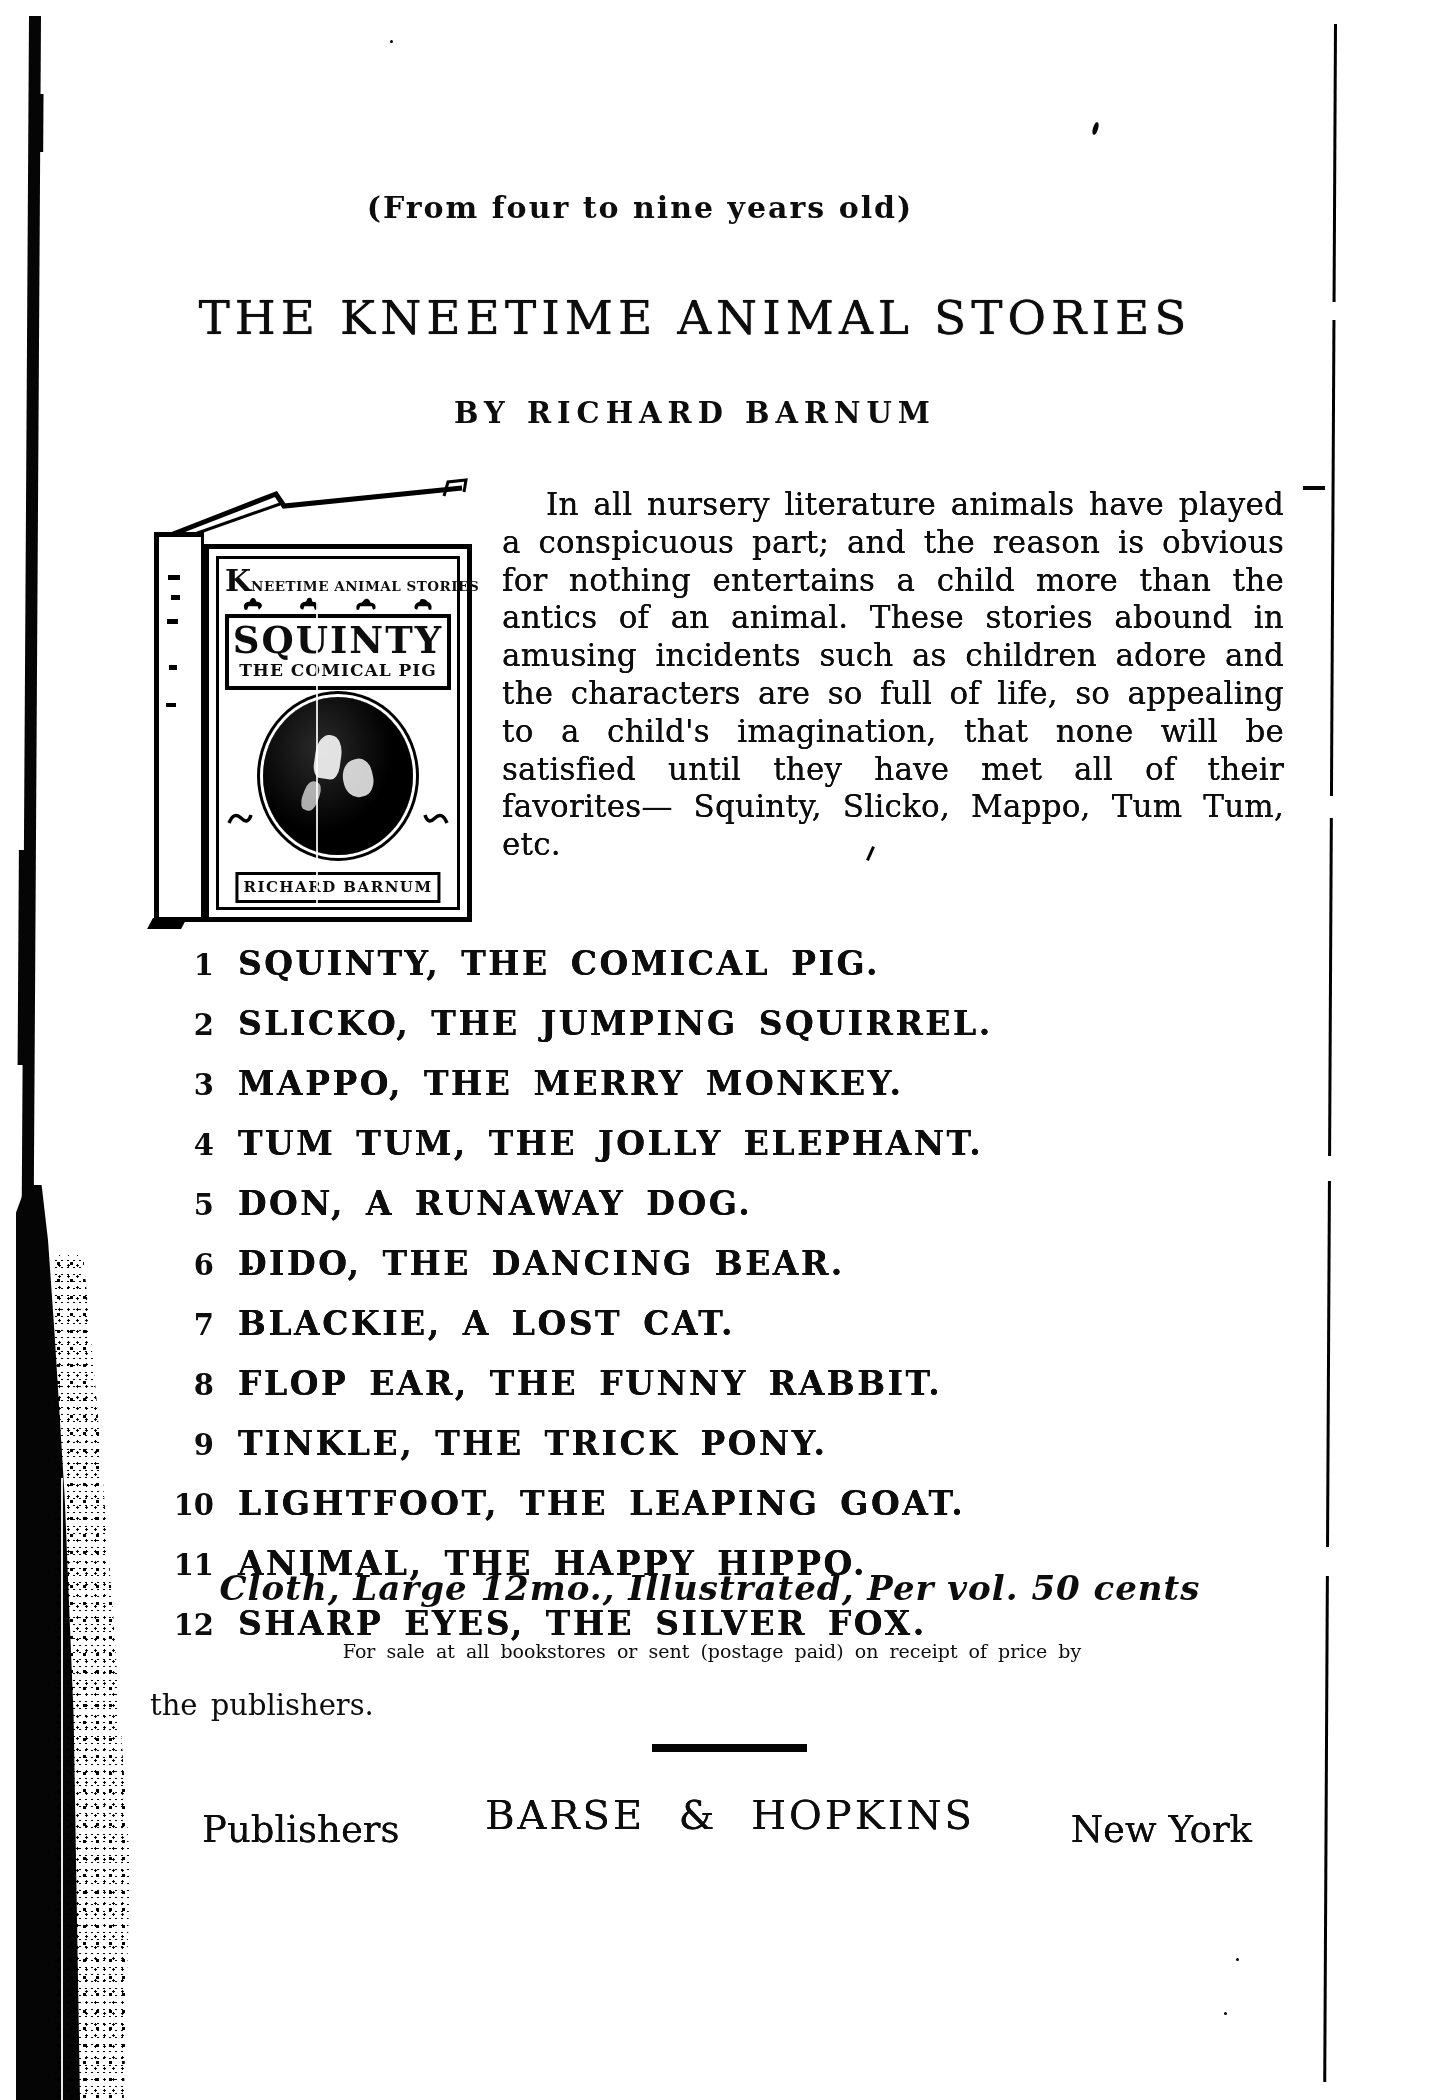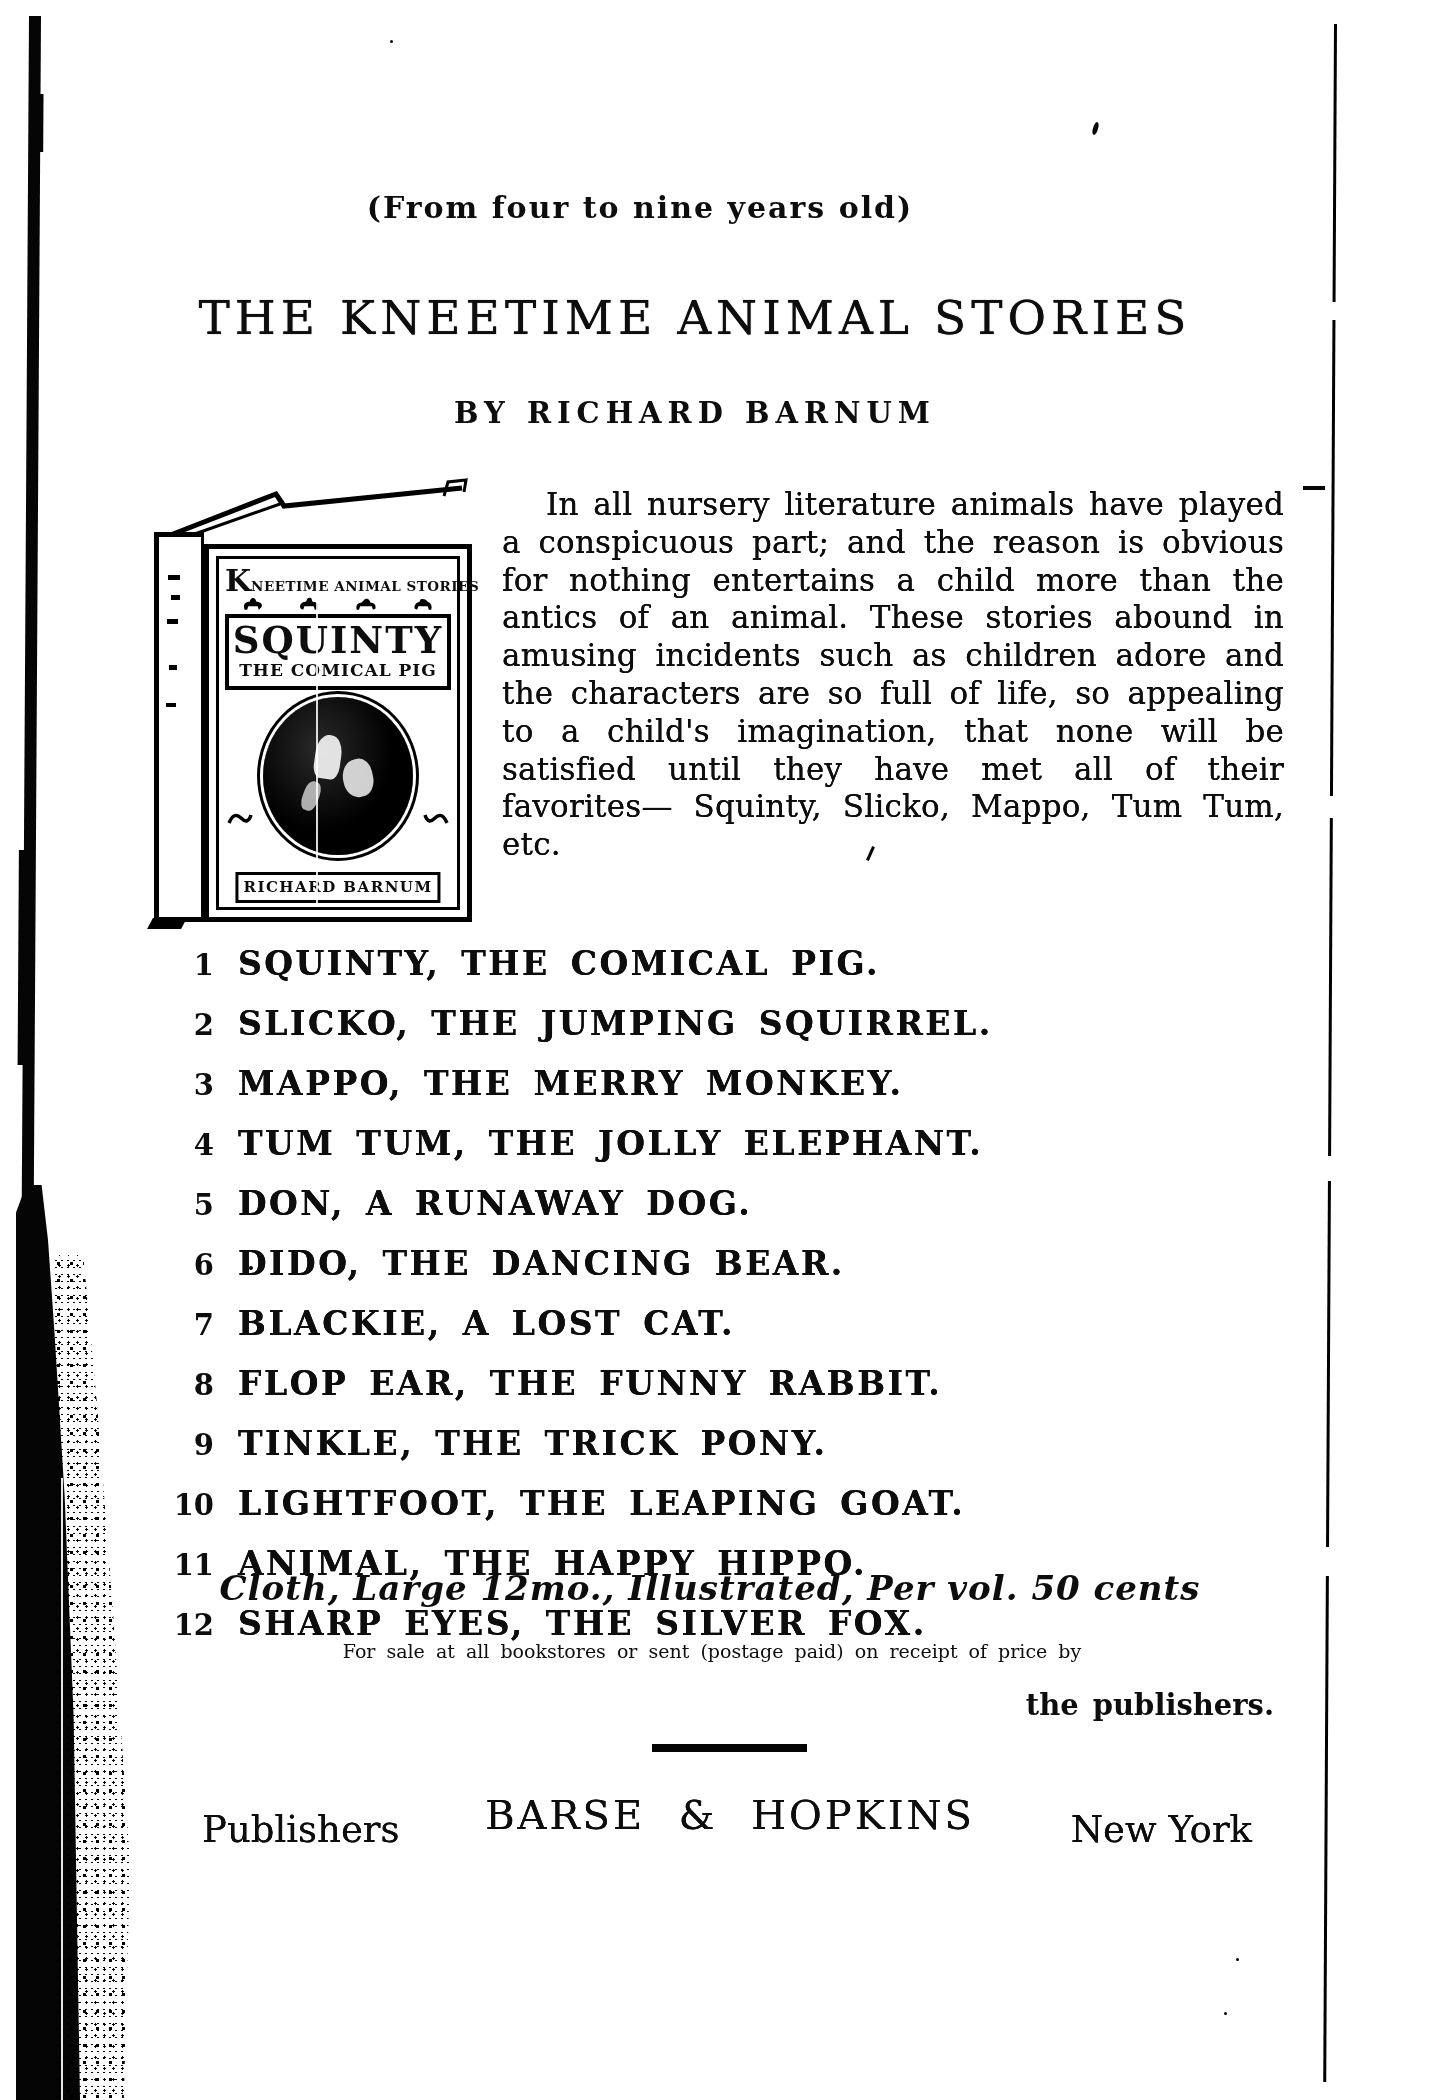--- a/index.html
+++ b/index.html
@@ -108,22 +108,22 @@
   .book-num { display:inline-block; width:64px; text-align:right; margin-right:24px;
     font-size:29px; font-weight:700; }
   .book-title { font-size:33px; font-weight:700; letter-spacing:2.5px; word-spacing:7px;
     white-space:nowrap; text-shadow:0 0 .5px #000; }
 
   
   .price-line { left:150px; top:1568px; width:1120px; text-align:center;
     font-size:34px; font-weight:700; font-style:italic; letter-spacing:1px; white-space:nowrap; }
   .sale-note-1 { left:150px; top:1640px; width:1124px; text-align:center;
     font-size:19px; word-spacing:5px; white-space:nowrap; }
-  .sale-note-2 { left:150px; top:1688px; width:1124px; text-align:right;
-    font-size:29px; word-spacing:4px;font-weight:bold; }
+  .sale-note-2 { left:150px; top:1688px; width:1124px; text-align:left;
+    font-size:29px; word-spacing:4px; }
   .divider { left:652px; top:1744px; width:155px; height:8px; background:#050505; }
   .publisher-name { left:150px; top:1792px; width:1160px; text-align:center;
     font-size:40px; letter-spacing:3px; word-spacing:18px; white-space:nowrap; text-shadow:0 0 .6px #000; }
   .bottom-row { left:150px; top:1808px; width:1112px; display:flex;
     justify-content:space-between; align-items:baseline;
     font-size:37px; padding-left:52px; padding-right:10px; text-shadow:0 0 .5px #000; }
   .bottom-row span { white-space:nowrap; }
 </style>
 </head>
 <body>

